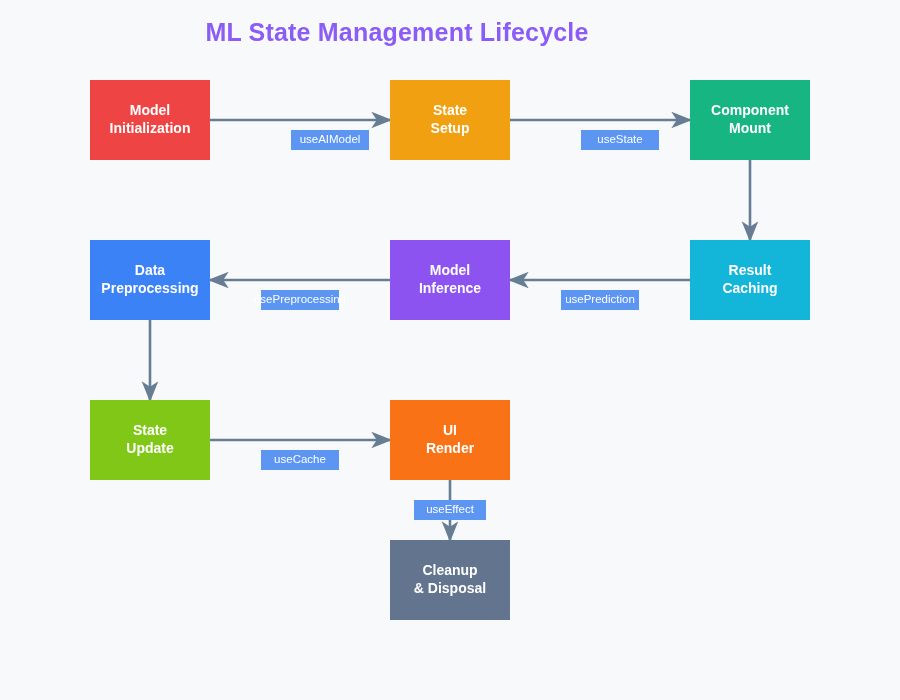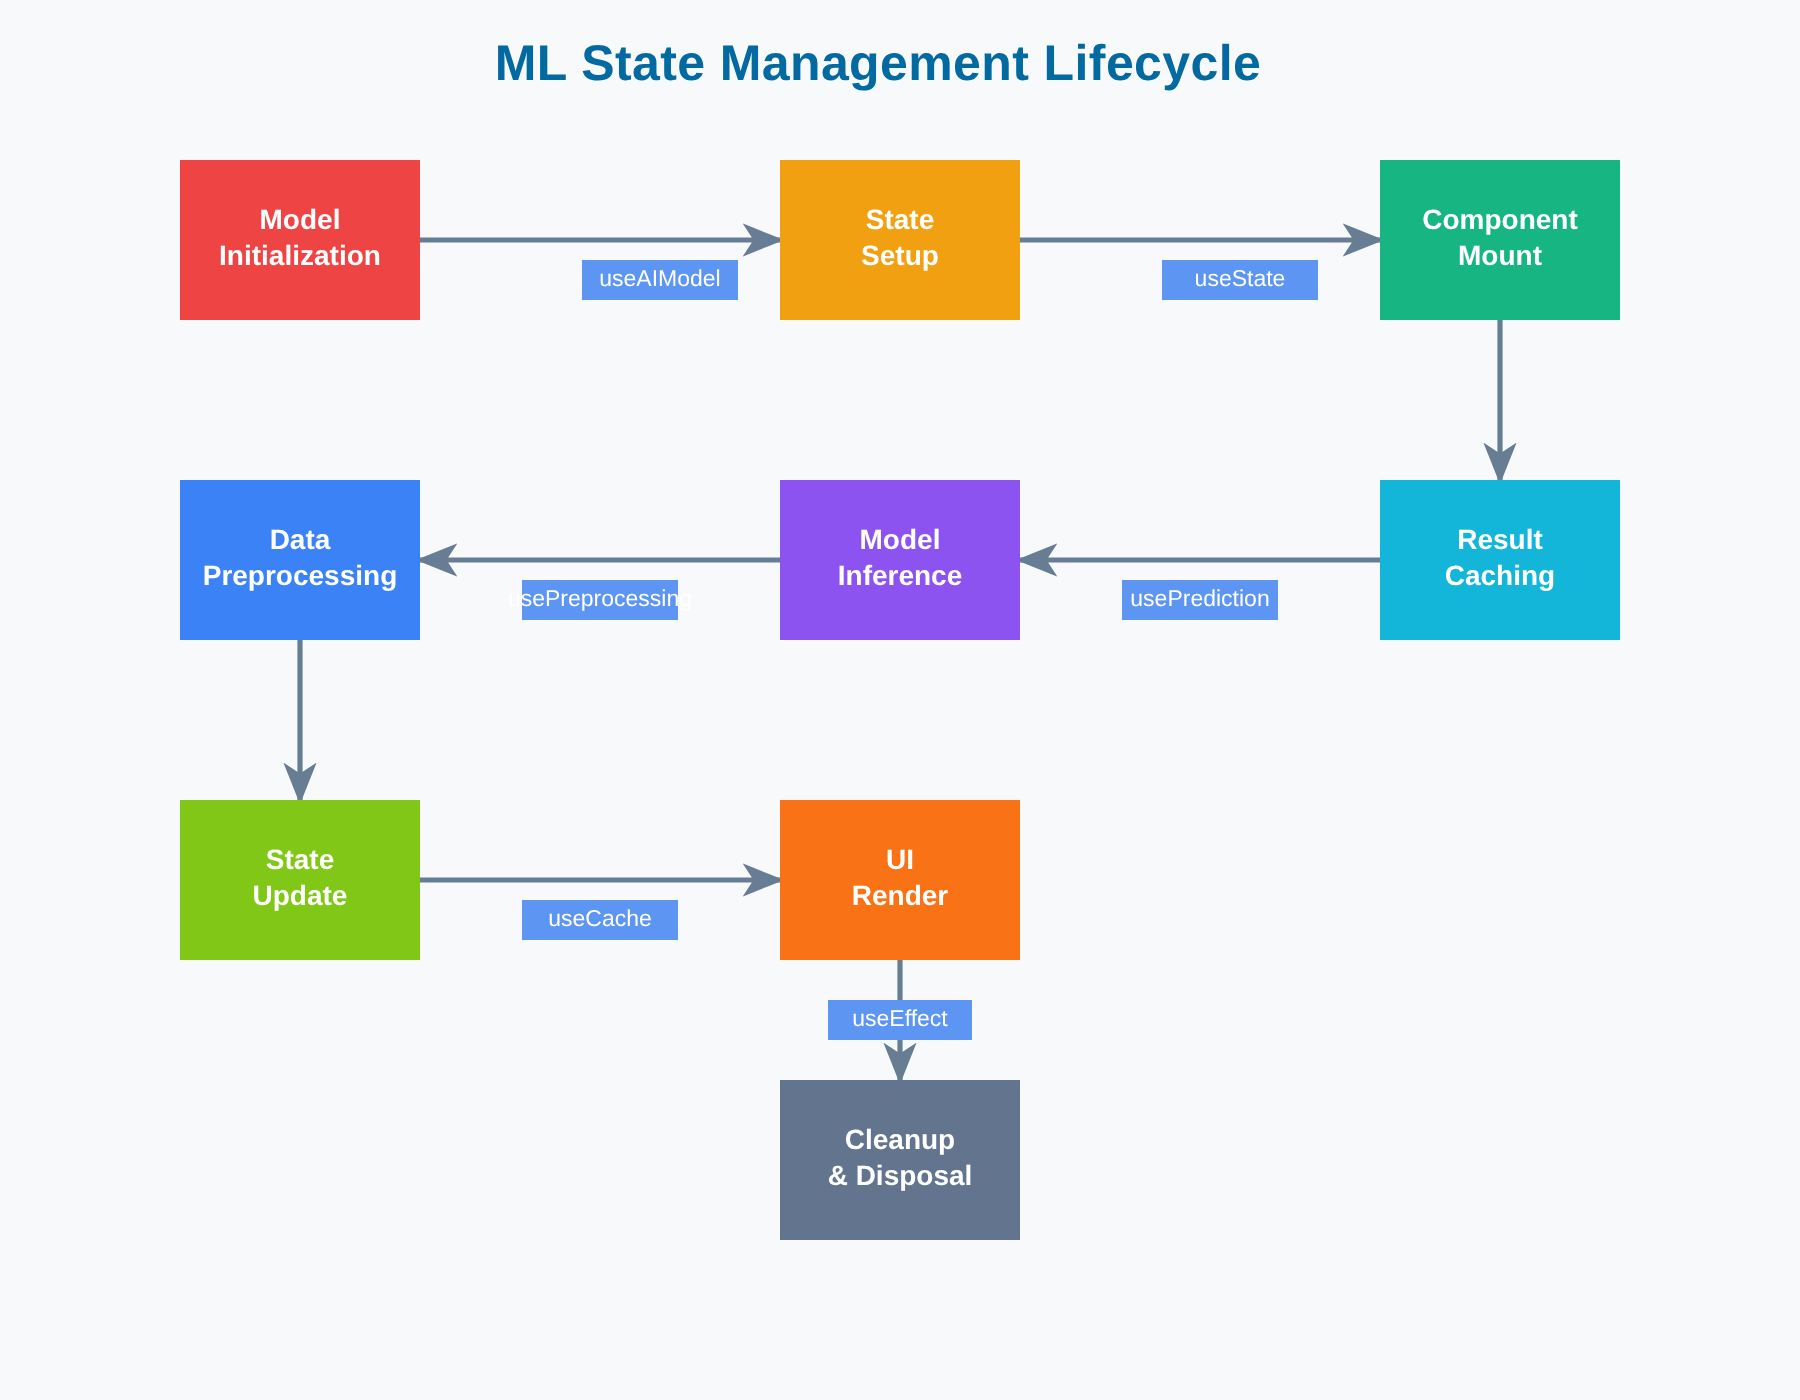--- a/index.html
+++ b/index.html
@@ -15,24 +15,23 @@
     position: relative;
   }
   #diagram-title {
     position: absolute;
     top: 0;
     left: 0;
     width: 794px;
     text-align: center;
     font-size: 25px;
     font-weight: bold;
-    color: #0369a1;
+    color: #8b5cf6;
     padding-top: 18px;
     letter-spacing: 0.2px;
-    margin-left: 42px;
   }
   #flow-canvas {
     position: absolute;
     top: 0;
     left: 0;
   }
   .node-rect {
     stroke: none;
   }
   .node-label {

